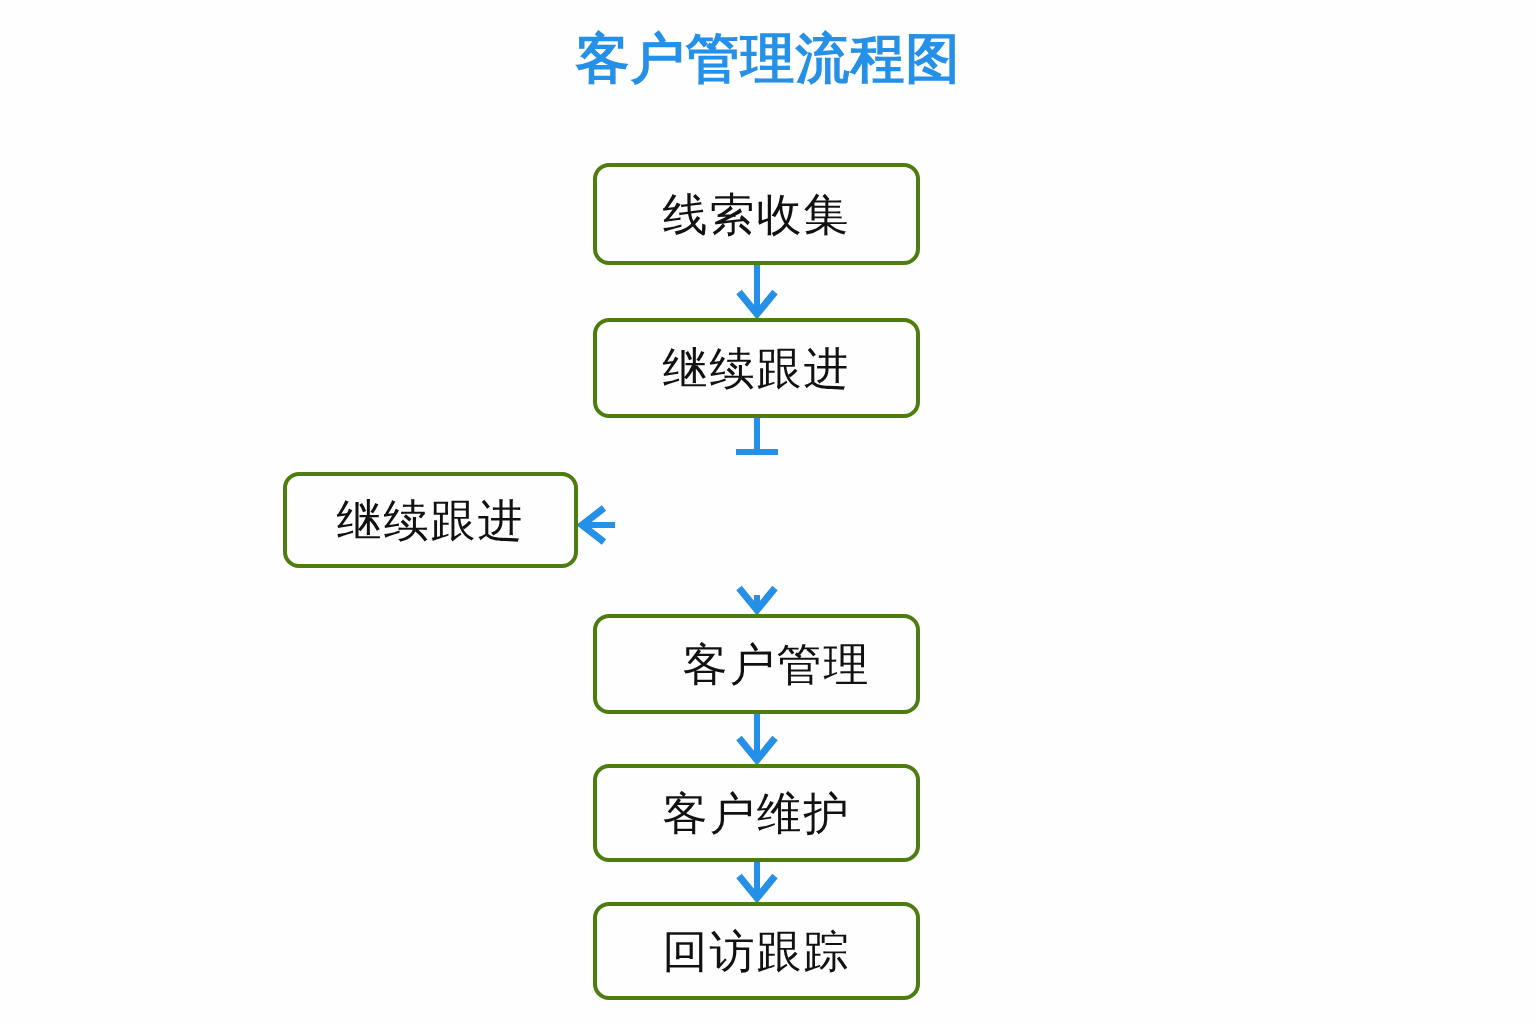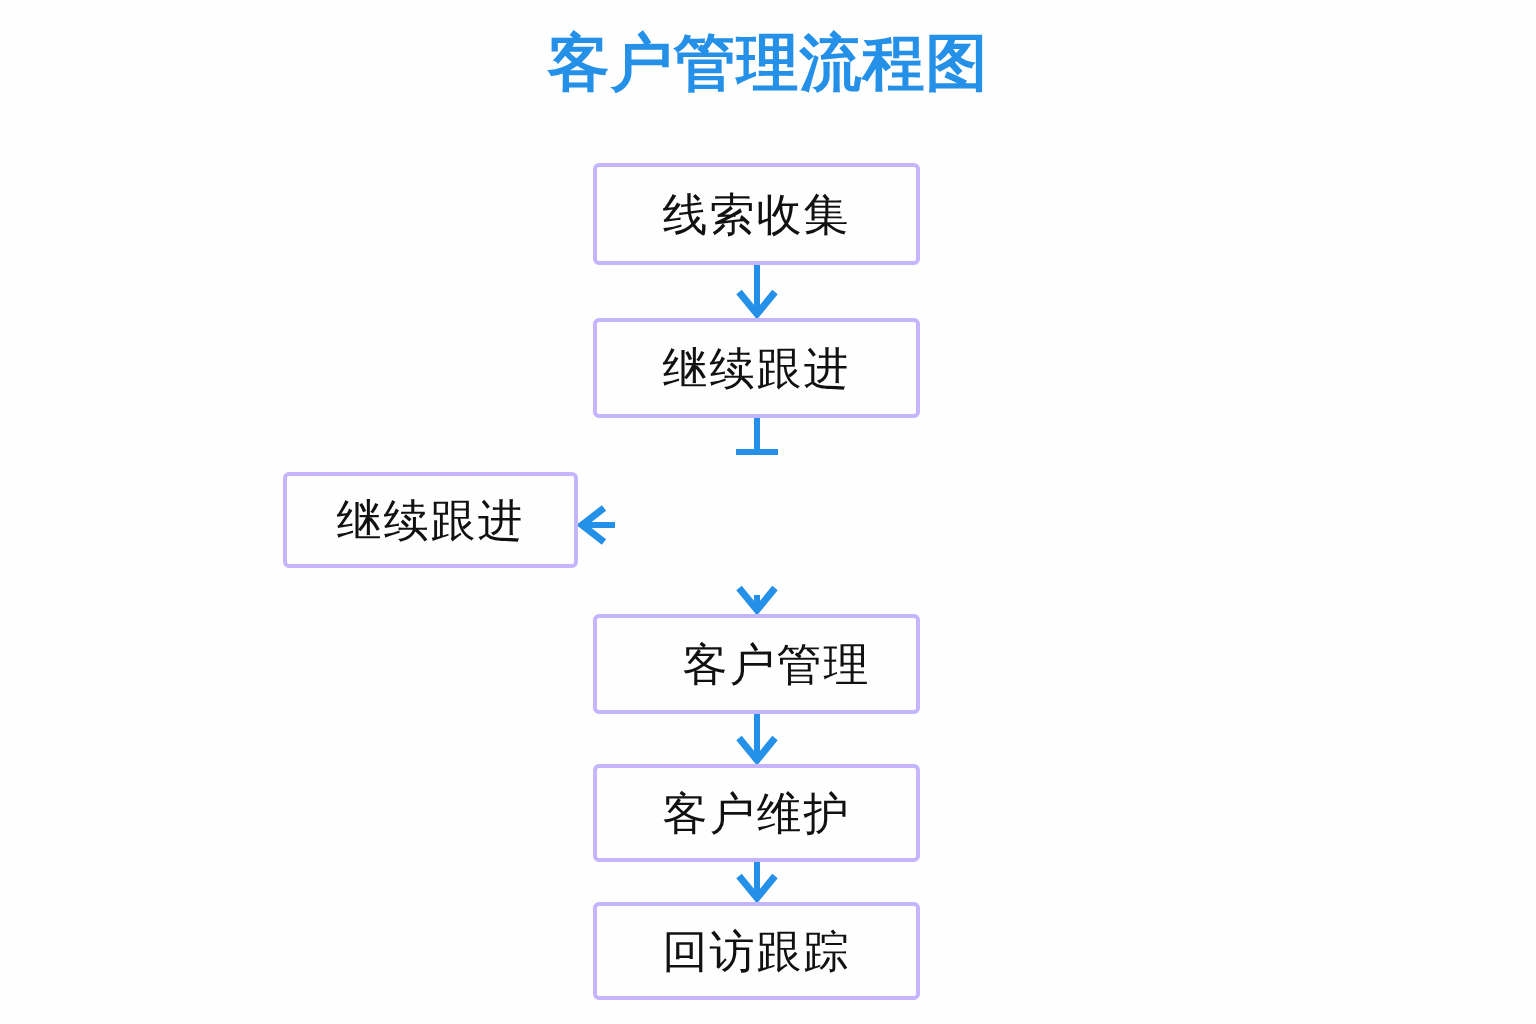--- a/index.html
+++ b/index.html
@@ -21,21 +21,21 @@
     background: #fefefe;
   }
 
   
   .title {
     position: absolute;
     left: 0;
     top: 32px;
     width: 1536px;
     text-align: center;
-    font-size: 62px;
+    font-size: 54px;
     font-weight: bold;
     line-height: 1;
     color: #2490e8;
     letter-spacing: 1px;
     white-space: nowrap;
   }
 
   
   #wires {
     position: absolute;
@@ -47,22 +47,22 @@
   }
 
   
   .node {
     position: absolute;
     box-sizing: border-box;
     display: flex;
     align-items: center;
     justify-content: center;
     background: #fefefe;
-    border: 4px solid #c4b5fd;
-    border-radius: 6px;
+    border: 4px solid #4d7c0f;
+    border-radius: 16px;
     color: #111111;
     font-size: 45px;
     font-weight: 500;
     line-height: 1;
     letter-spacing: 2px;
     white-space: nowrap;
   }
 
   .node-side {
     font-size: 45px;

